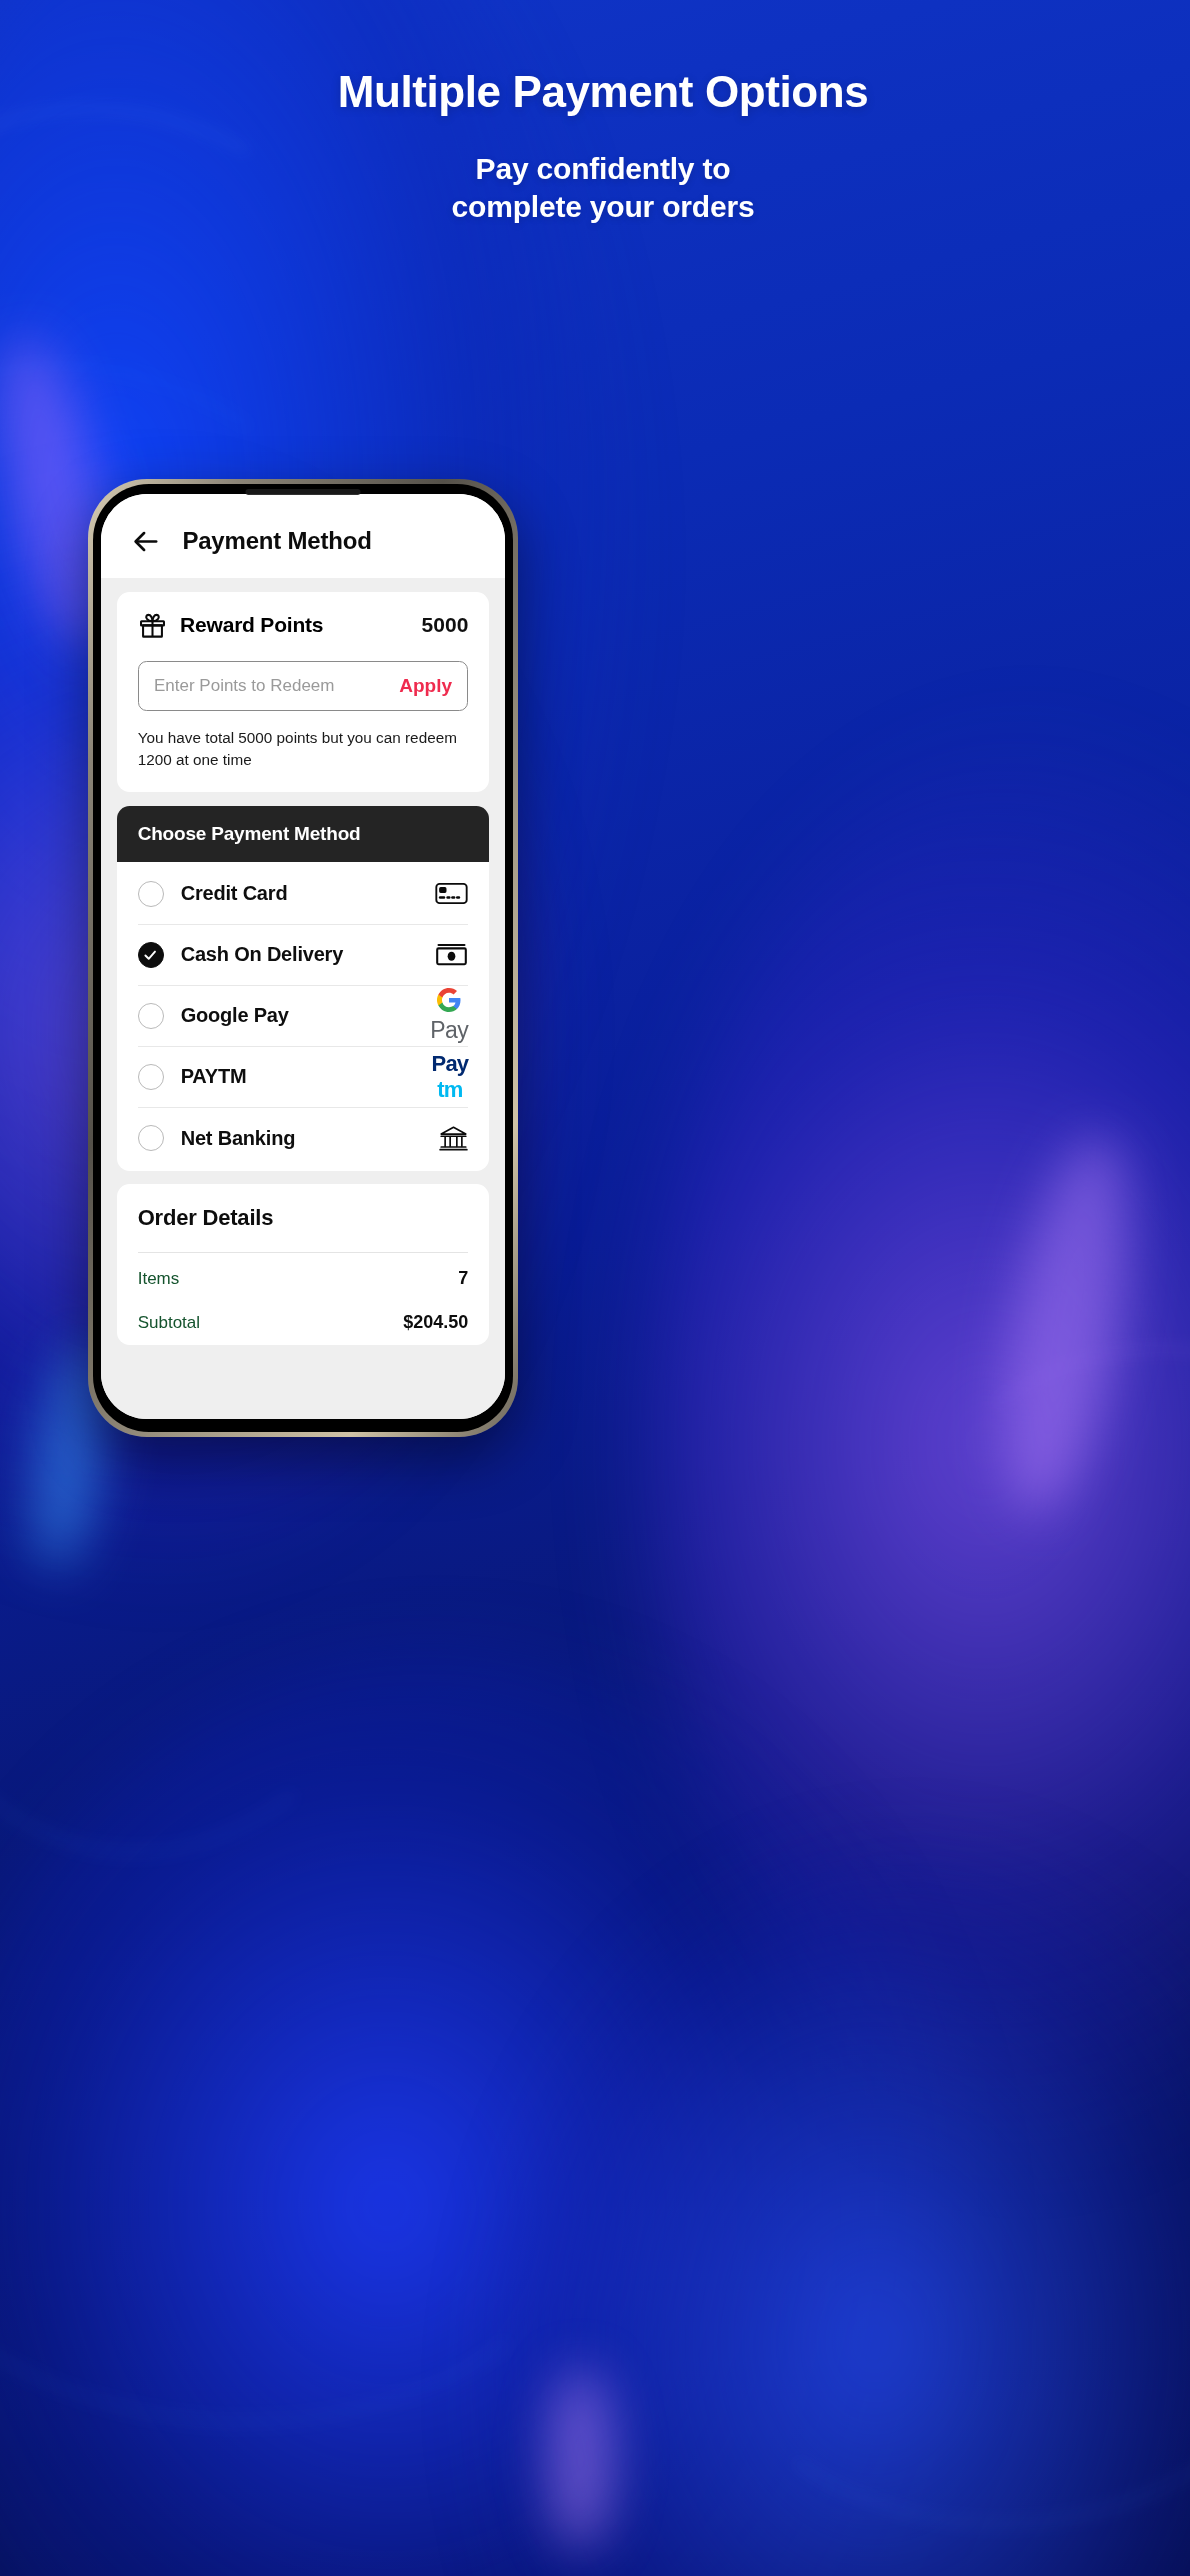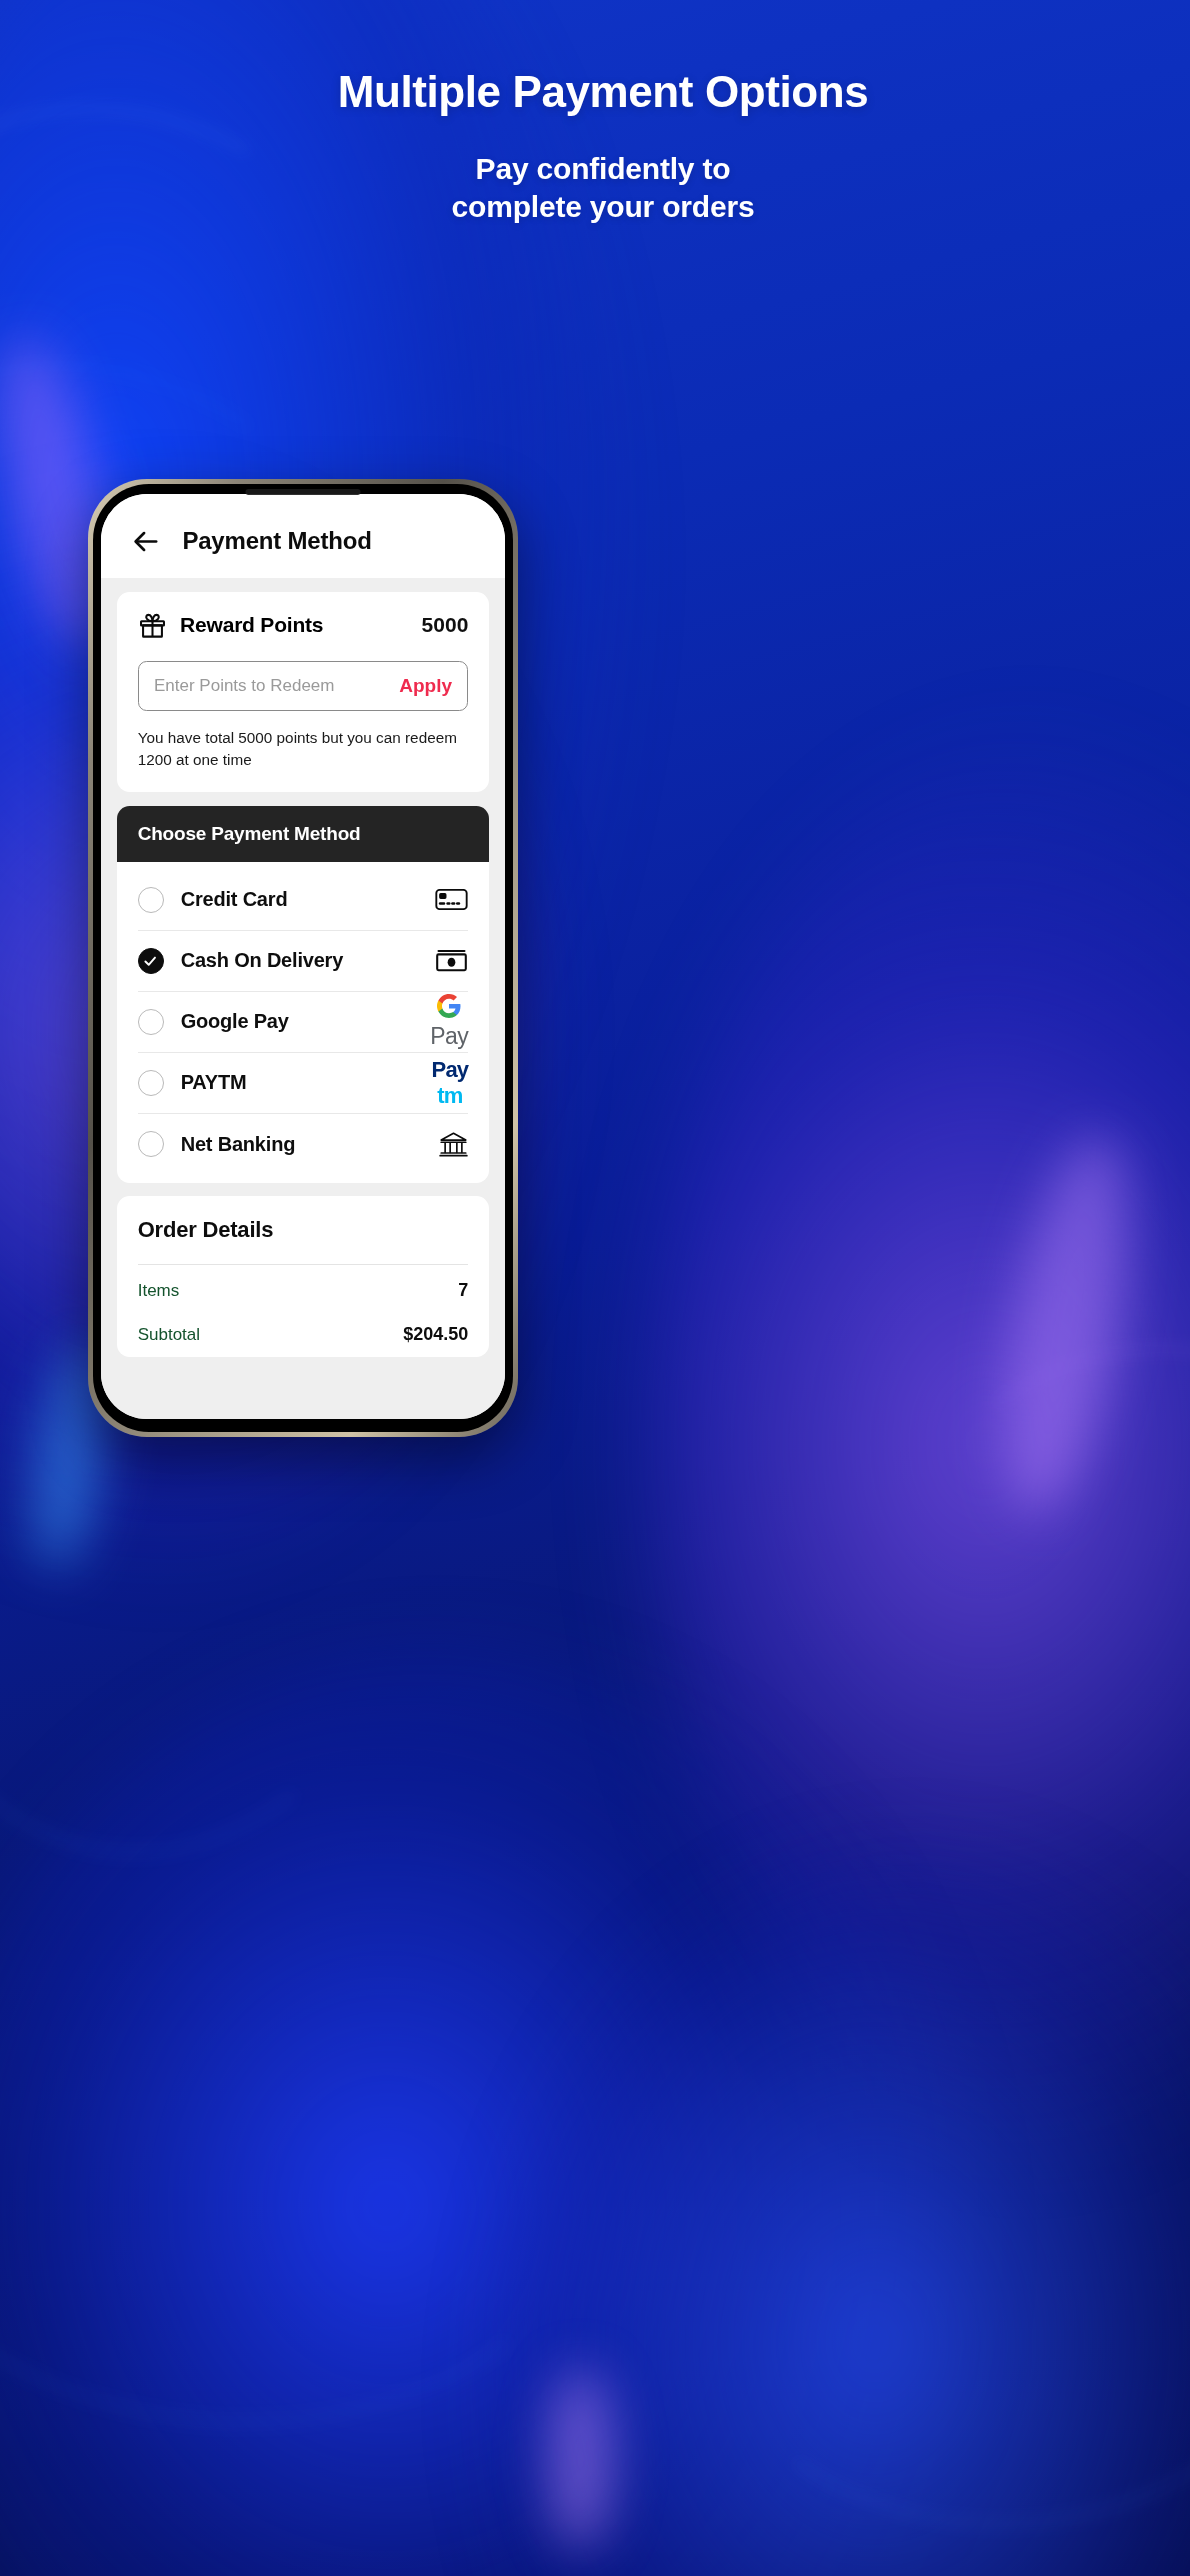--- a/index.html
+++ b/index.html
@@ -121,21 +121,21 @@
     width:29px; height:29px; border-radius:5.8px; background:#0e0e0e;
     display:flex; align-items:center; justify-content:center;
   }
 
   
   .pm-card { background:#fff; border-radius:12.5px; margin-bottom:13.4px; overflow:hidden; }
   .pm-head {
     background:#242424; color:#fff; font-size:19px; font-weight:700;
     padding:17px 21px; letter-spacing:-0.2px;
   }
-  .pm-list { padding:8px 21px; }
+  .pm-list { padding:2px 21px; }
   .pm-row { display:flex; align-items:center; height:61px; border-bottom:1px solid #e8e8e8; }
   .pm-row:last-child { border-bottom:0; }
   .radio {
     width:26px; height:26px; border-radius:50%; border:1.5px solid #b9b9b9;
     flex:0 0 auto; margin-right:17px; background:#fff;
   }
   .radio.on {
     border-color:#0d0d0d; background:#0d0d0d;
     display:flex; align-items:center; justify-content:center;
   }

